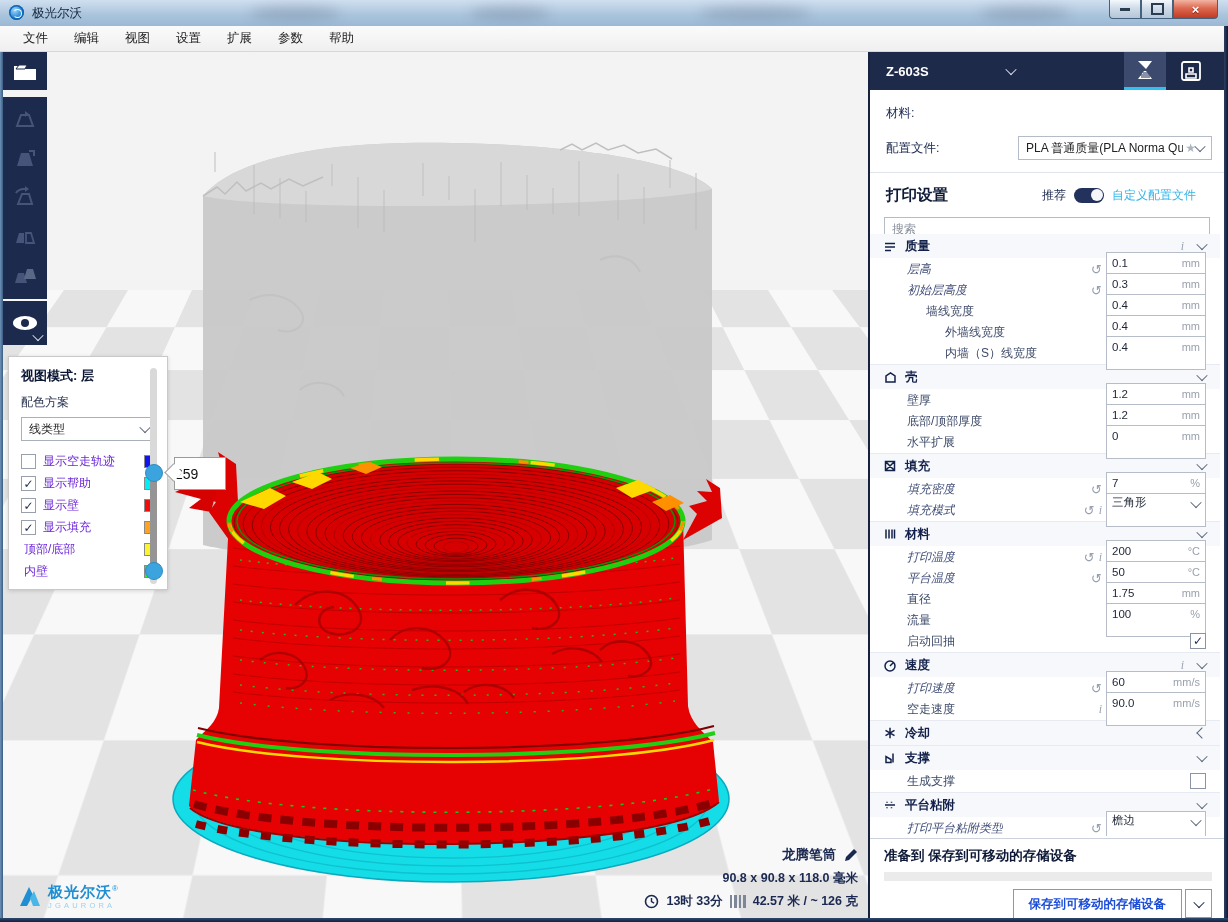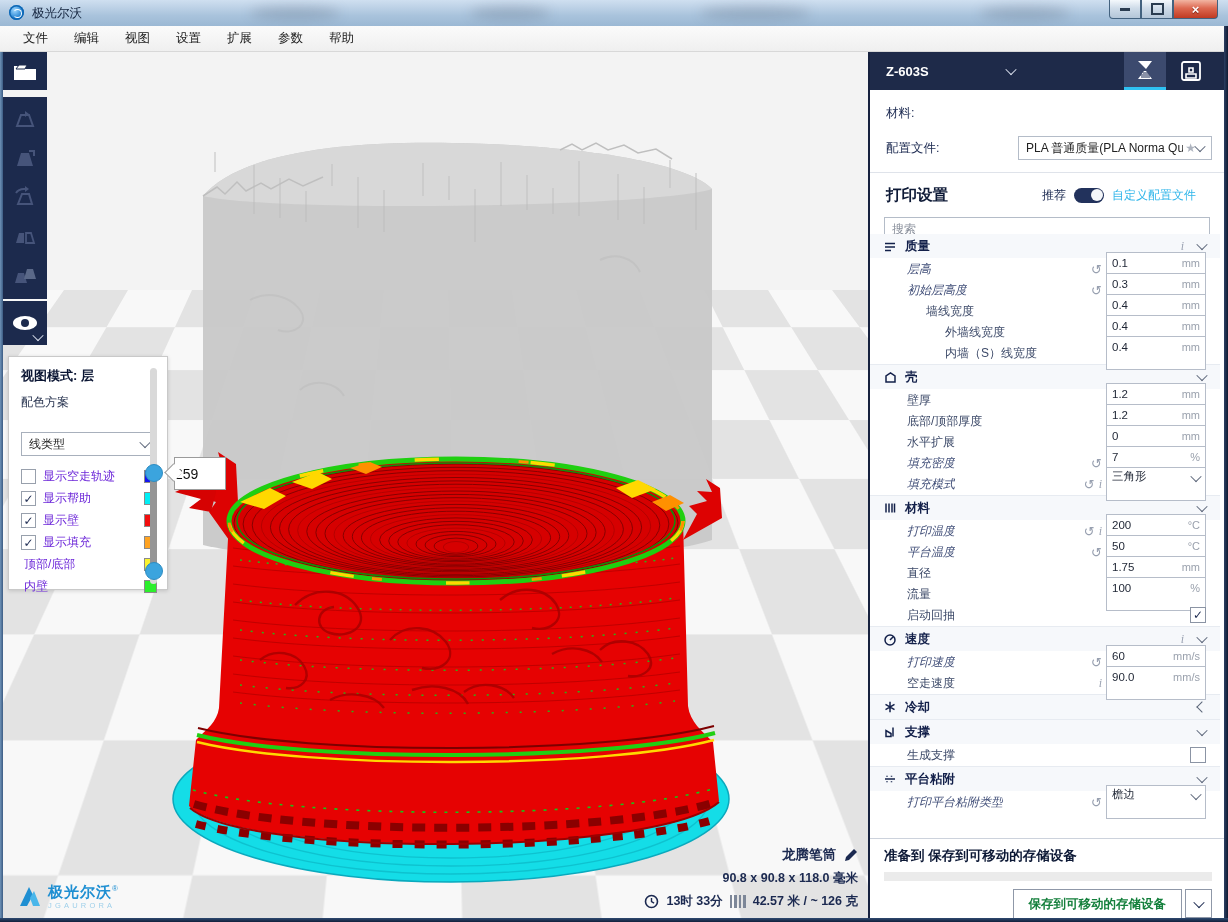--- a/index.html
+++ b/index.html
@@ -48,21 +48,21 @@
   .tbar{position:absolute;left:0;width:44px;background:#1c2a4d;display:flex;flex-direction:column;align-items:center}
   .tb-open{top:0;height:38px;justify-content:center}
   .tb-group{top:45px;height:194px;justify-content:space-around;padding:4px 0}
   .tb-eye{top:249px;height:44px;justify-content:center;position:absolute}
   .tb-eye .chev{position:absolute;right:5px;bottom:4px}
 
   
   .vm-panel{position:absolute;left:5px;top:304px;width:160px;height:234px;background:#fff;
     border:1px solid #c9c9c9;box-shadow:0 1px 4px rgba(0,0,0,.15);box-sizing:border-box;padding:10px 10px 8px 12px;}
   .vm-title{font-size:13px;font-weight:bold;color:#0a1533;margin-bottom:9px}
-  .vm-sub{font-size:12px;color:#26324e;margin-bottom:21px}
+  .vm-sub{font-size:12px;color:#26324e;margin-bottom:6px}
   .vm-select{height:22px;border:1px solid #a8b0bc;display:flex;align-items:center;padding:0 7px;
     font-size:12px;color:#222;margin-bottom:10px;justify-content:space-between;background:#fff}
   .leg-row{display:flex;align-items:center;height:21px;margin-bottom:1px}
   .cbx{width:15px;height:15px;border:1px solid #98a0ac;margin-right:7px;font-size:12px;line-height:14px;
     text-align:center;color:#1b2950;font-weight:bold;background:#fff;box-sizing:border-box}
   .cbx-space{width:3px}
   .leg-label{font-size:12px;color:#6d28d9;white-space:nowrap}
   .swatch{width:13px;height:13px;border:1px solid #8a8a8a;margin-left:auto;box-sizing:border-box}
 
   
@@ -137,21 +137,21 @@
   .vbox .unit{margin-left:auto;font-size:11px;color:#9aa1ad}
   .vcheck{width:16px;height:16px;border:1px solid #8b94a4;box-sizing:border-box;background:#fff;
     font-size:12px;line-height:14px;text-align:center;color:#1b2950;font-weight:bold;flex:none}
 
   .rfooter{position:absolute;left:0;right:0;bottom:0;height:80px;border-top:1px solid #ccd2dc;
     background:#fff;box-sizing:border-box;padding:8px 12px 0 14px}
   .ready-text{font-size:13.5px;font-weight:bold;color:#0d1936}
   .pstrip{height:9px;background:#ebebeb;margin:7px 0 8px 0}
   .btnrow{display:flex;justify-content:flex-end;gap:3px}
   .save-btn{height:29px;border:1px solid #8f98a8;background:#fff;display:flex;align-items:center;
-    padding:0 15px;font-size:12.5px;font-weight:bold;color:#15803d}
+    padding:0 15px;font-size:12.5px;font-weight:bold;color:#1d4ed8}
   .dd-btn{width:27px;height:29px;border:1px solid #8f98a8;box-sizing:border-box;background:#fff;
     display:flex;align-items:center;justify-content:center}
 
   
   .chev{display:inline-block;width:7px;height:7px;border-right:1.7px solid #1b2950;border-bottom:1.7px solid #1b2950;
     transform:rotate(45deg) translate(-1px,-1px);flex:none}
   .chev.white{border-color:#d9dfec}
   .chev.grey{border-color:#5c6679}
   .chev.left{transform:rotate(135deg)}
 </style>
@@ -590,20 +590,33 @@
         </div>
         <div class="srow">
           <span class="srow-label ind1">水平扩展</span>
           <span class="ctrls">
             <span class="vbox">
               <span class="val">0</span>
               <span class="unit">mm</span>
             </span>
           </span>
         </div>
+        <div class="cat">
+          <span class="cat-icon">
+            <svg width="14" height="14" viewBox="0 0 14 14">
+              <g fill="none" stroke="#13204a" stroke-width="1.5">
+                <path d="M2.5 2.5h9v9h-9z M2.5 2.5l9 9 M11.5 2.5l-9 9"></path>
+              </g>
+            </svg>
+          </span>
+          <span class="cat-label">填充</span>
+          <span style="margin-left: auto; display: flex; align-items: center; gap: 8px;">
+            <span class="chev grey"></span>
+          </span>
+        </div>
         <div class="srow">
           <span class="srow-label ind1 changed">填充密度</span>
           <span class="ctrls">
             <span class="reset">↺</span>
             <span class="vbox">
               <span class="val">7</span>
               <span class="unit">%</span>
             </span>
           </span>
         </div>

